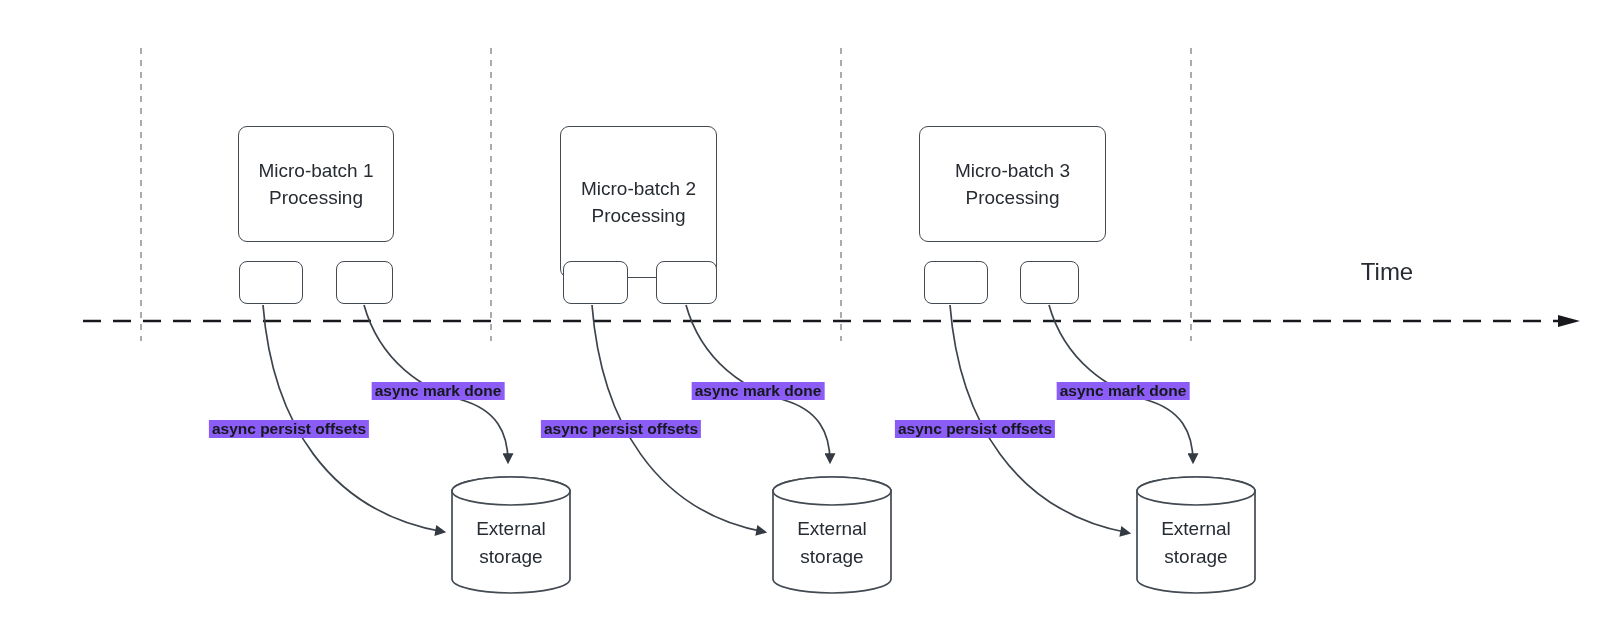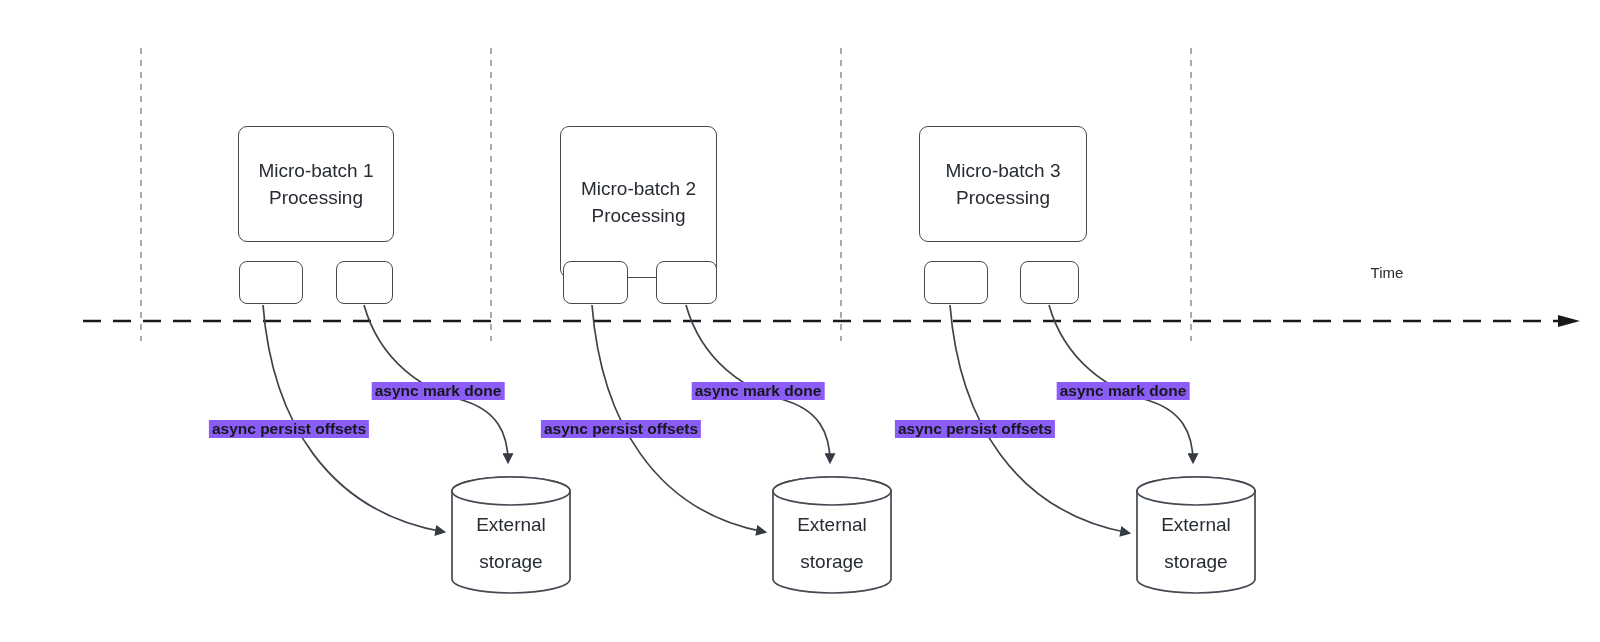--- a/index.html
+++ b/index.html
@@ -37,26 +37,26 @@
     font-size: 15.5px; font-weight: bold; color: #15181c;
     background: #8b5cf6;
     padding: 0 3px;
     white-space: nowrap;
   }
   .storage-label {
     position: absolute;
     transform: translate(-50%, -50%);
     width: 104px;
     text-align: center;
-    font-size: 19px; line-height: 37px; color: #272c33;
+    font-size: 19px; line-height: 28px; color: #272c33;
   }
   .time-label {
     position: absolute;
     transform: translate(-50%, -50%);
-    font-size: 15px; color: #272c33;
+    font-size: 24px; color: #272c33;
     white-space: nowrap;
   }
 </style>
 </head>
 <body>
 
 <div class="canvas">
 
   <svg width="1600" height="642" viewBox="0 0 1600 642">
     <defs>
@@ -106,21 +106,21 @@
 
   <div class="process-box" style="left:560px; top:126px; width:157px; height:152px;">
     <span>Micro-batch 2 Processing</span>
   </div>
   <div class="mini-box" style="left:563px; top:261px; width:65px;"></div>
   <div class="mini-box" style="left:656px; top:261px; width:61px;"></div>
   <div class="flow-label" style="left:621px; top:429px;">async persist offsets</div>
   <div class="flow-label" style="left:758px; top:391px;">async mark done</div>
   <div class="storage-label" style="left:832px; top:543px;">External storage</div>
 
-  <div class="process-box" style="left:919px; top:126px; width:168px; height:116px;">
+  <div class="process-box" style="left:919px; top:126px; width:187px; height:116px;">
     <span>Micro-batch 3 Processing</span>
   </div>
   <div class="mini-box" style="left:924px; top:261px; width:64px;"></div>
   <div class="mini-box" style="left:1020px; top:261px; width:59px;"></div>
   <div class="flow-label" style="left:975px; top:429px;">async persist offsets</div>
   <div class="flow-label" style="left:1123px; top:391px;">async mark done</div>
   <div class="storage-label" style="left:1196px; top:543px;">External storage</div>
 
   <div class="time-label" style="left:1387px; top:272px;">Time</div>
 

